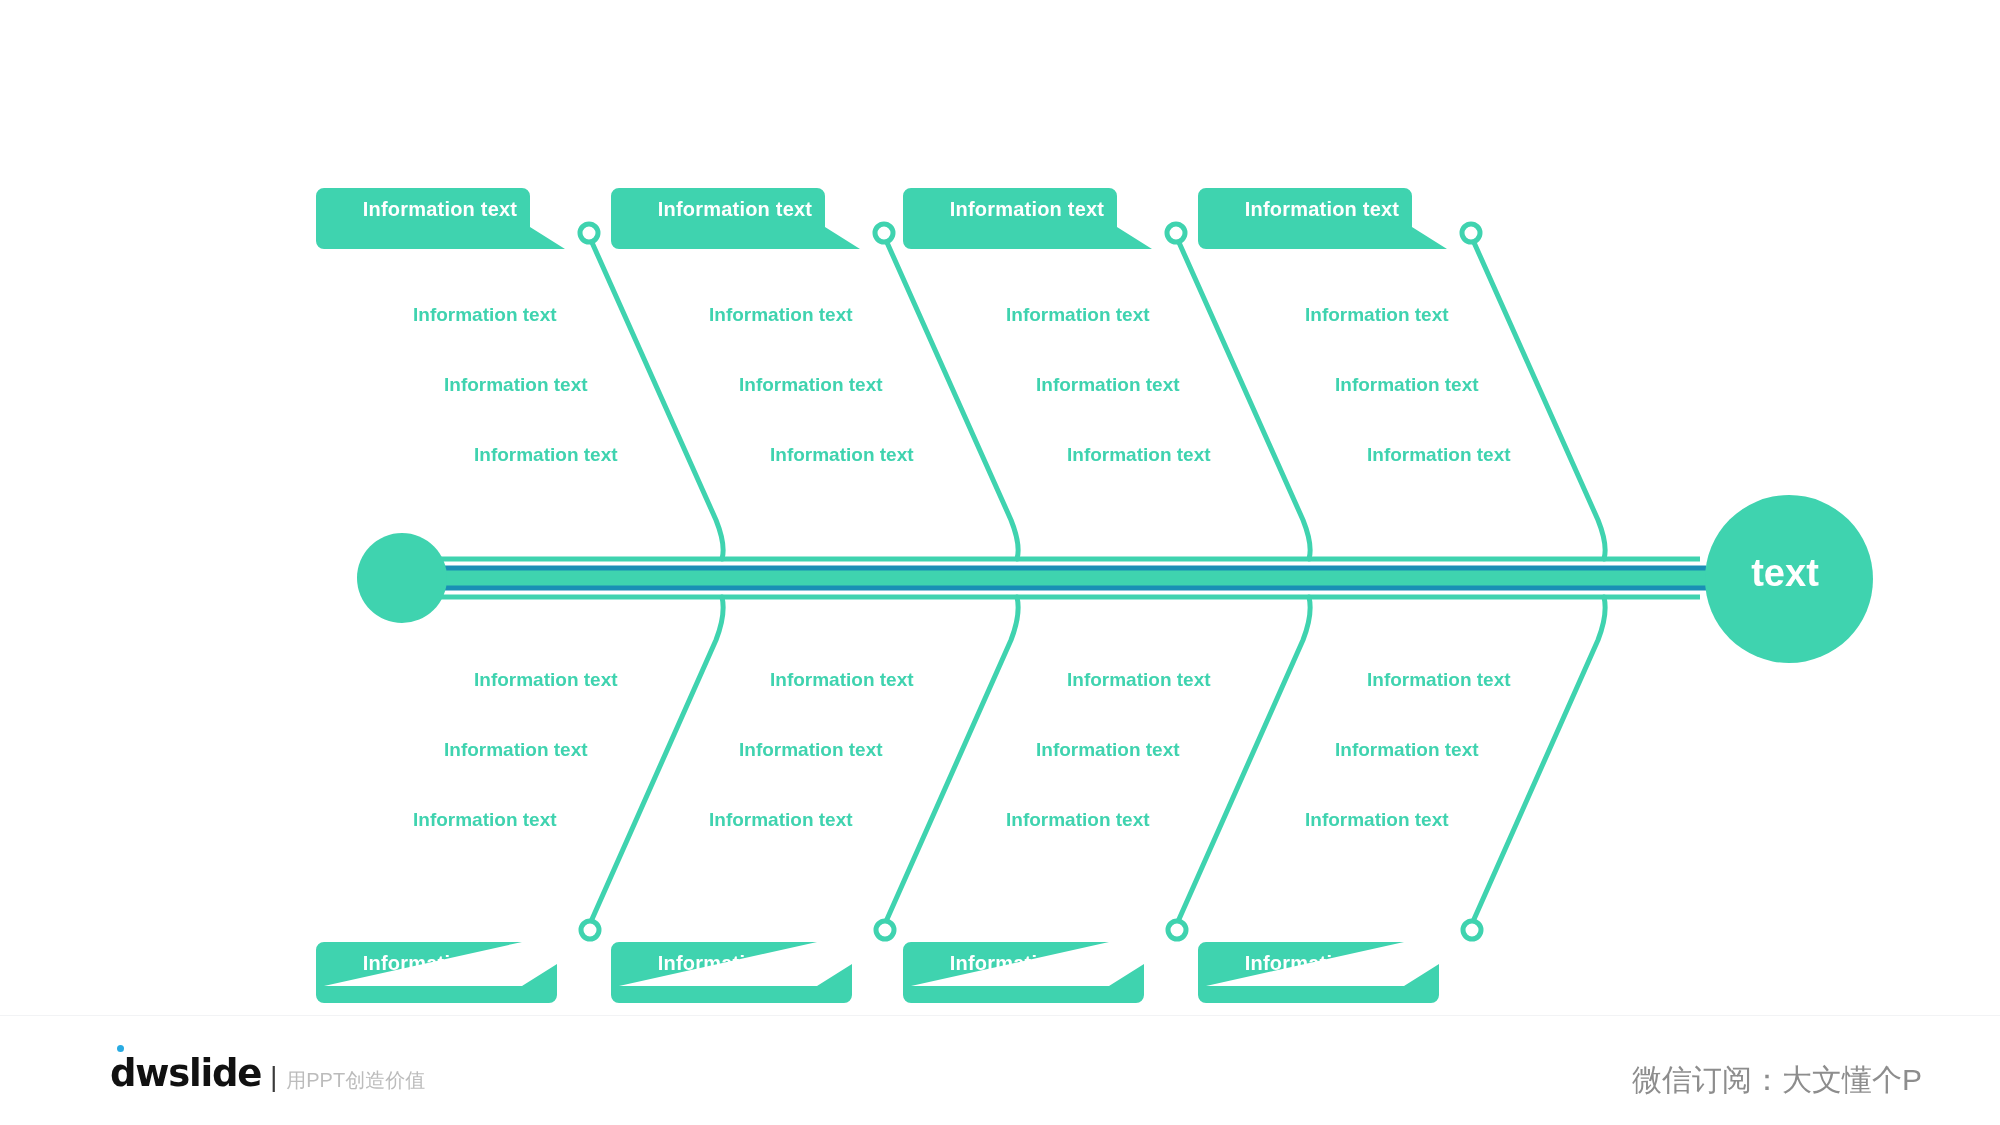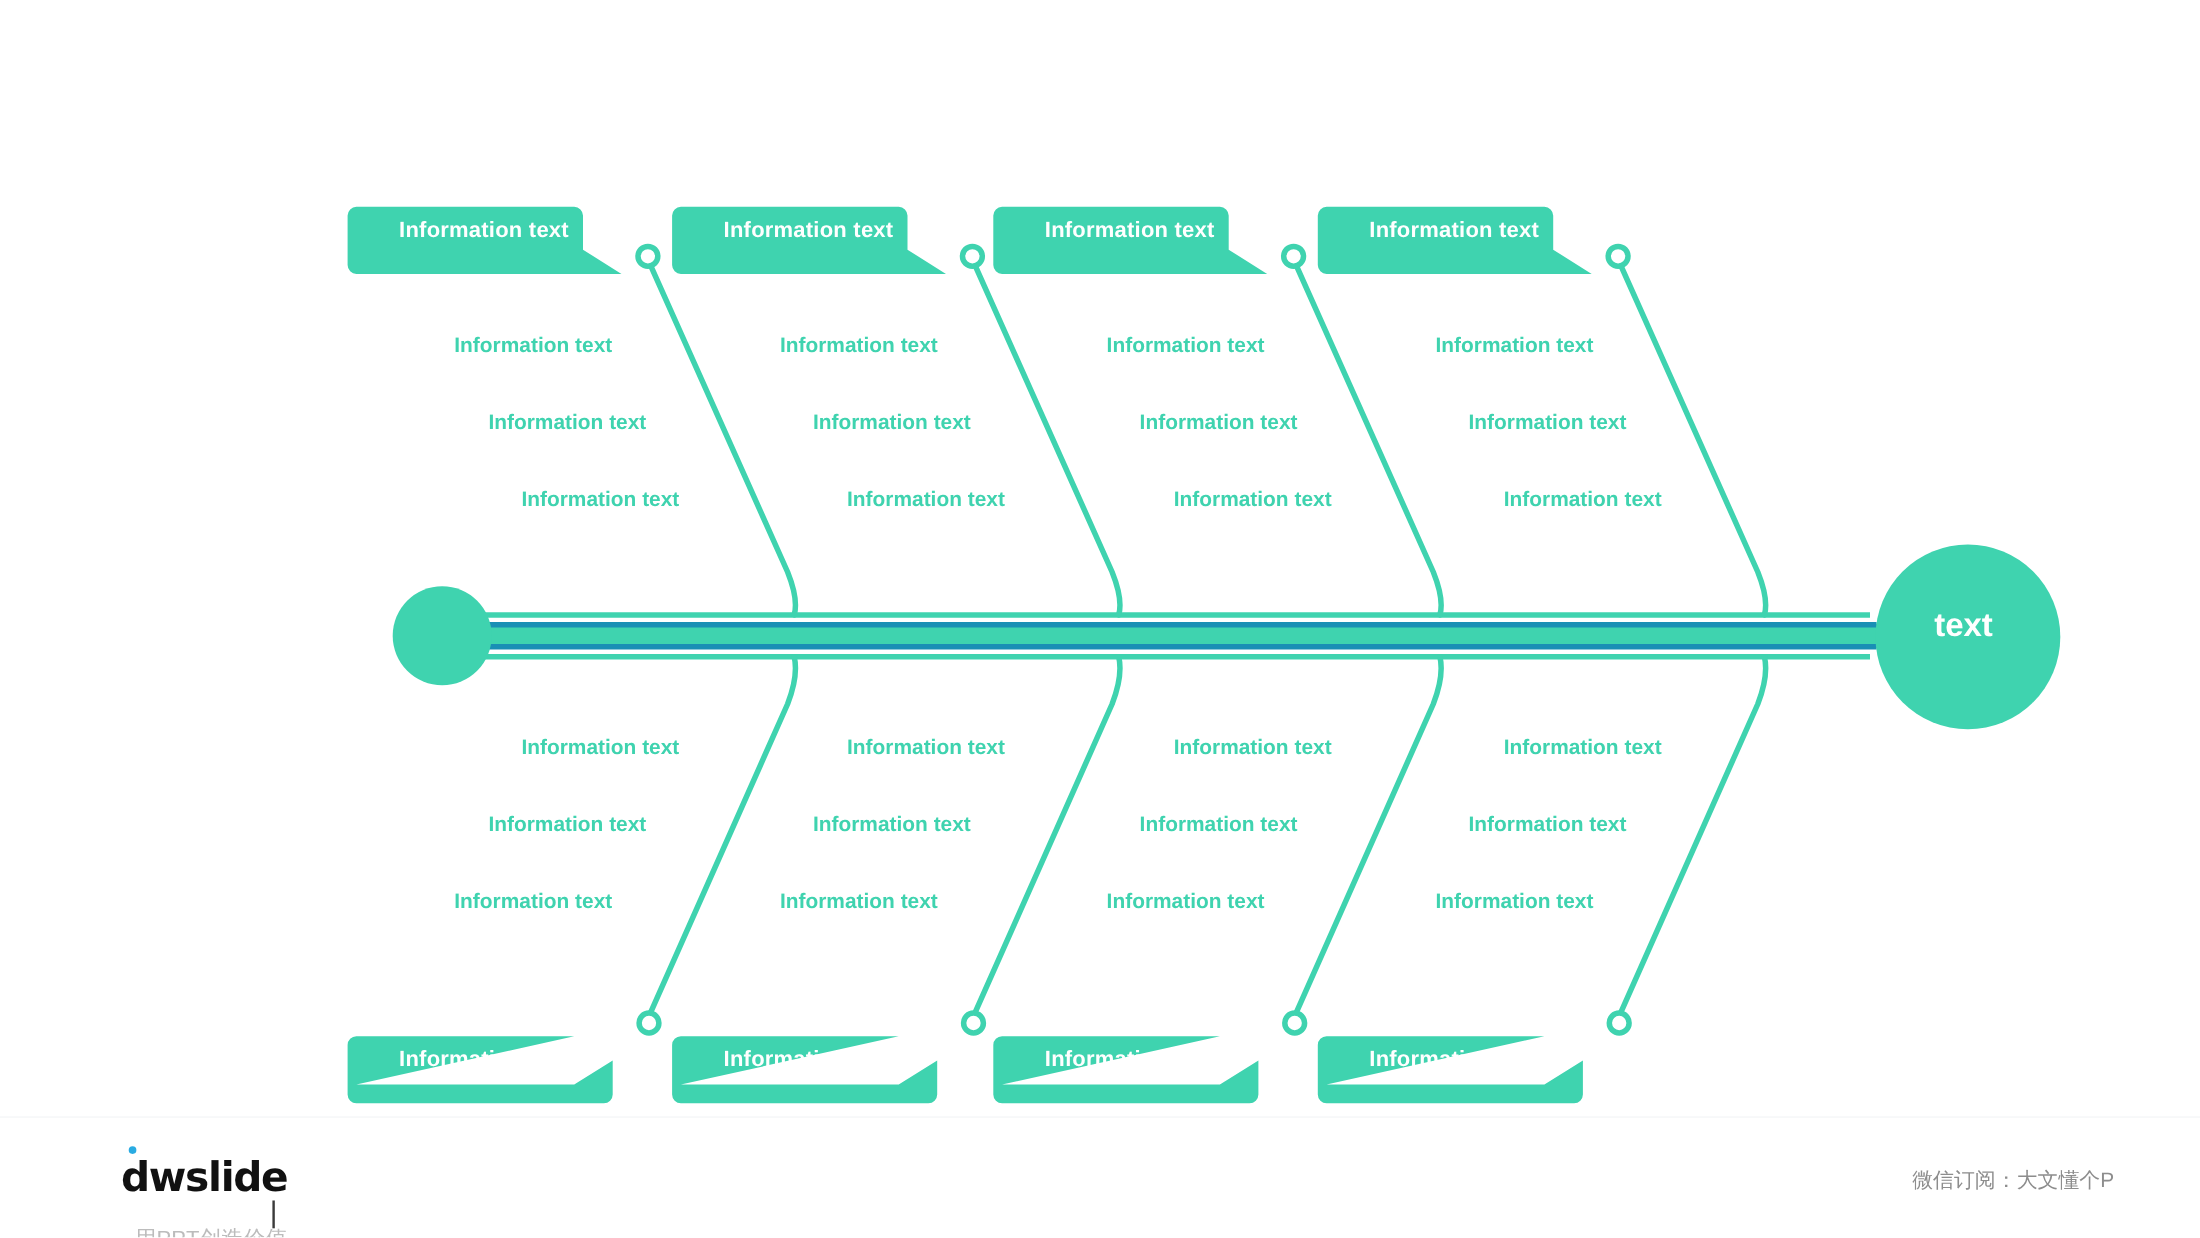--- a/index.html
+++ b/index.html
@@ -58,21 +58,21 @@
   }
 
   
   .head-label {
     position: absolute;
     left: 1705px;
     top: 552px;
     width: 160px;
     text-align: center;
     color: #ffffff;
-    font-size: 30px;
+    font-size: 38px;
     font-weight: bold;
     z-index: 6;
   }
 
   
   .footer {
     position: absolute;
     left: 0;
     top: 1015px;
     width: 2000px;
@@ -80,21 +80,20 @@
     background: #ffffff;
     border-top: 1px solid #f2f3f5;
   }
   .footer-left {
     position: absolute;
     left: 110px;
     top: 36px;
     display: flex;
     align-items: flex-end;
     height: 40px;
-    flex-direction: column;
   }
   .logo-wrap {
     position: relative;
     display: inline-block;
   }
   .logo-text {
     font-family: "DejaVu Sans", sans-serif;
     font-size: 37px;
     font-weight: bold;
     color: #111111;
@@ -119,21 +118,21 @@
   .logo-tagline {
     font-size: 20px;
     color: #bcbcbc;
     line-height: 1;
     padding-bottom: 2px;
   }
   .footer-right {
     position: absolute;
     right: 78px;
     top: 44px;
-    font-size: 19px;
+    font-size: 30px;
     color: #8d8d8d;
     white-space: nowrap;
   }
 </style>
 </head>
 <body>
 
 <div class="slide">
 
   <svg class="diagram-svg" viewBox="0 0 2000 1015">

